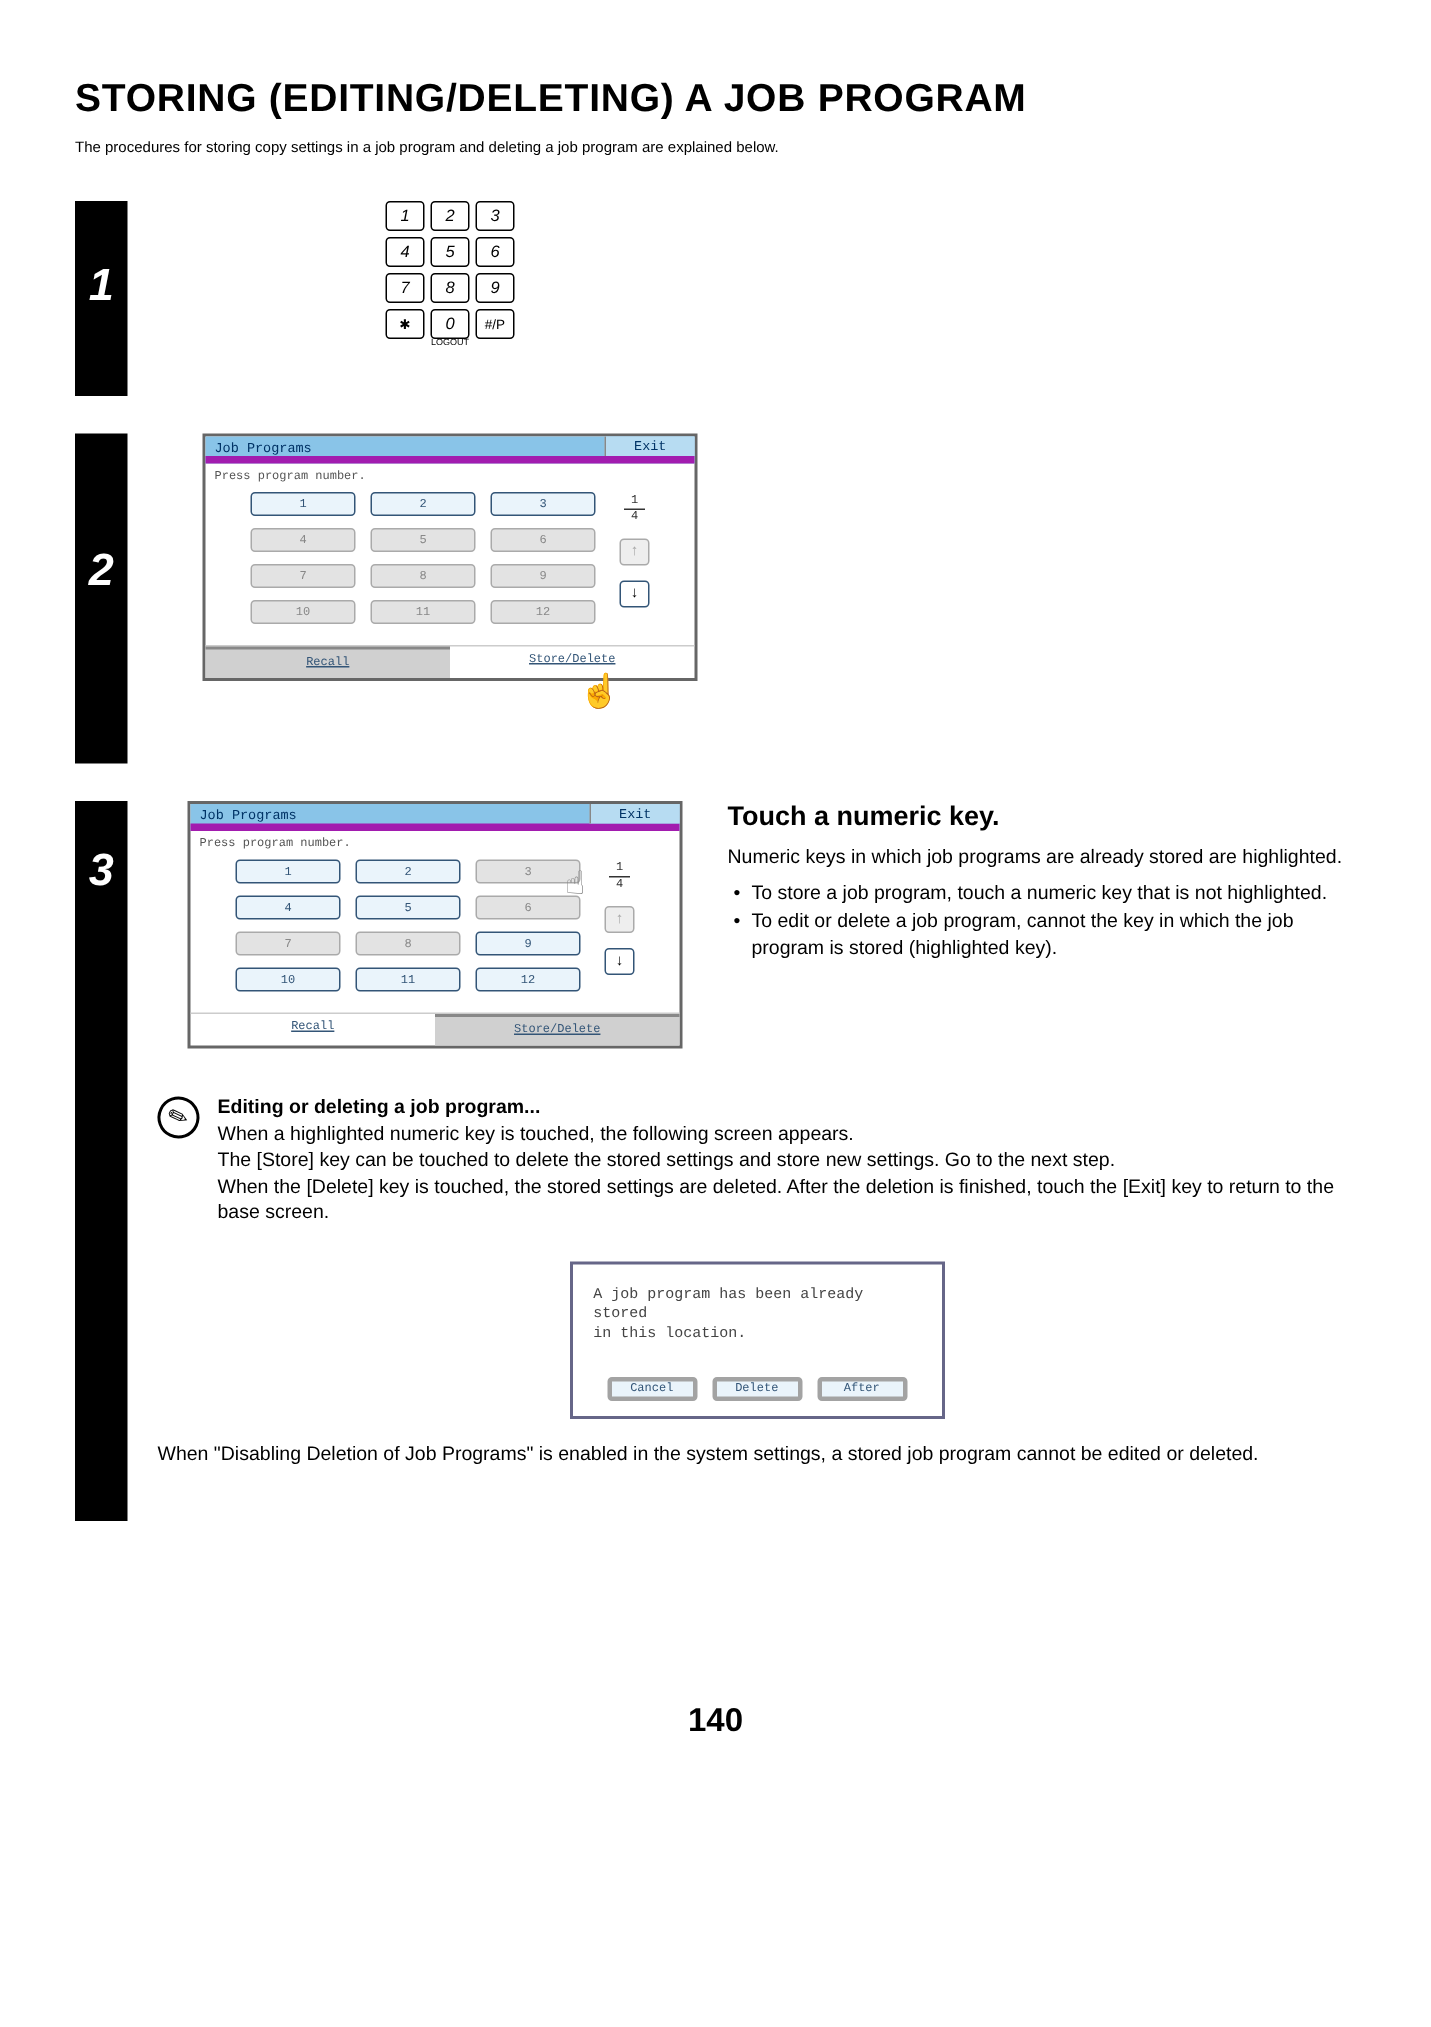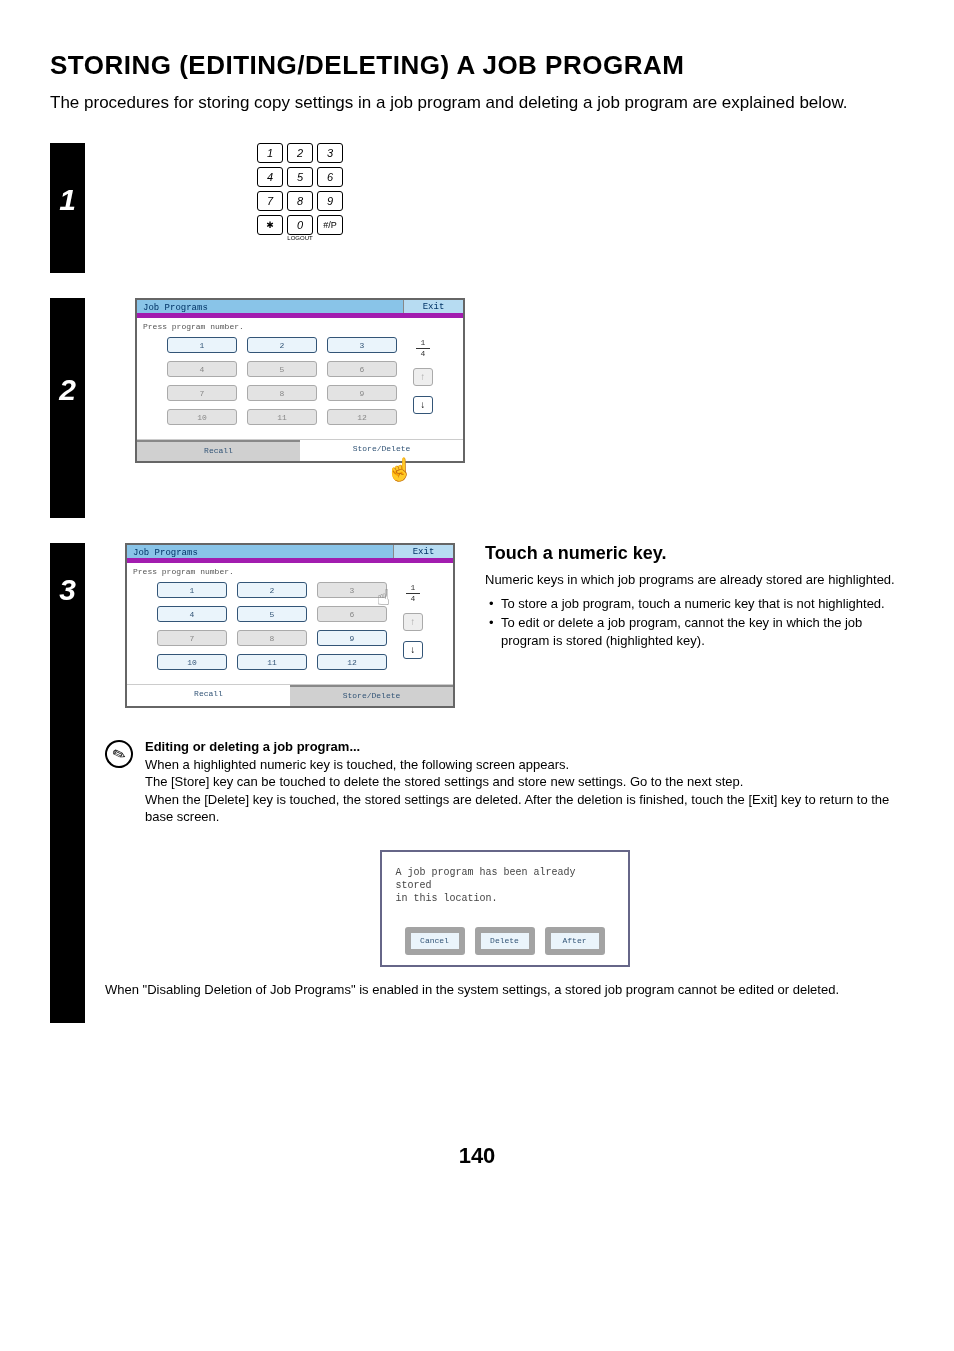--- a/index.html
+++ b/index.html
@@ -1,18 +1,18 @@
 <!DOCTYPE html>
 <html><head>
 <meta charset="utf-8">
 <style>
   * { box-sizing: border-box; margin: 0; padding: 0; }
   body { font-family: Arial, Helvetica, sans-serif; width: 954px; margin: 0 auto; padding: 50px 50px 30px 50px; color: #000; }
   h1 { font-size: 26px; font-weight: bold; letter-spacing: 0.5px; margin-bottom: 12px; }
-  .intro { font-size: 17px; margin-bottom: 30px; }
+  .intro { font-size: 10px; margin-bottom: 30px; }
   .step-block { display: flex; margin-bottom: 25px; }
   .stepnum-col { width: 35px; background: #000; color: #fff; display: flex; align-items: flex-start; justify-content: center; padding-top: 40px; }
   .stepnum-col.tall1 { min-height: 130px; padding-top: 40px;}
   .stepnum-col.tall2 { min-height: 220px; padding-top: 75px;}
   .stepnum-col.tall3 { min-height: 480px; padding-top: 30px;}
   .stepnum { font-size: 30px; font-weight: bold; font-style: italic; }
   .stepbody { flex: 1; display: flex; align-items: flex-start; padding-left: 30px; }
   .step-graphic { width: 370px; flex-shrink: 0; display:flex; justify-content:center; }
   .step-text { flex: 1; padding-left: 10px; }
   .step-title { font-size: 18px; font-weight: bold; margin-bottom: 8px; }
@@ -35,35 +35,35 @@
   .panel-grid { display: flex; padding: 0 10px 0 30px; gap: 10px; }
   .panel-nums { display: grid; grid-template-columns: repeat(3, 70px); gap: 8px 10px; }
   .pkey { height: 16px; border: 1px solid #357; border-radius: 3px; display: flex; align-items: center; justify-content: center; color: #357; font-size: 8px; background: #eaf4fb; }
   .pkey.dim { background: #e3e3e3; color: #888; border-color: #aaa; }
   .panel-side { width: 32px; display: flex; flex-direction: column; align-items: center; justify-content: flex-start; gap: 10px; padding-top: 2px;}
   .pagecount { font-size: 8px; color: #333; text-align: center; line-height: 1; }
   .pagecount .divider { border-top: 1px solid #333; width: 14px; margin: 1px auto; }
   .arrowbtn { width: 20px; height: 18px; border: 1px solid #357; border-radius: 3px; display: flex; align-items: center; justify-content: center; font-size: 10px; background: #fff; }
   .arrowbtn.dim { color: #aaa; border-color: #aaa; background:#eee;}
   .panel-tabs { display: flex; margin-top: 14px; border-top: 1px solid #ccc; }
-  .ptab { flex: 1; text-align: center; padding: 4px 0 6px 0; font-size: 8px; color: #357; }
+  .ptab { flex: 1; text-align: center; padding: 4px 0 6px 0; font-size: 8px; color: #357; text-decoration: underline; }
   .ptab.active { background: #d0d0d0; border-top: 2px solid #888; }
   .hand-cursor { font-size: 22px; line-height: 1; }
   .hand-wrap {text-align:center; margin-top:-4px; margin-left:200px;}
   
   .dashed-sep { border-top: 2px dashed #7aa; margin: 18px 0 10px 0; }
   .note-row { display: flex; align-items: flex-start; gap: 12px; padding-left: 0px; margin-bottom: 14px;}
   .note-icon { width: 28px; height: 28px; border: 2px solid #000; border-radius: 50%; display: flex; align-items: center; justify-content: center; font-size: 16px; transform: rotate(-20deg); flex-shrink:0; margin-top:2px;}
   .note-body { font-size: 13px; line-height: 1.35; }
   .note-body b { font-weight: bold; }
   
   .dialog { width: 250px; border: 2px solid #668; margin: 10px auto 14px auto; padding: 14px 14px 10px 14px; font-family: "Courier New", monospace; }
   .dialog-msg { font-size: 10px; color: #444; line-height: 1.3; margin-bottom: 22px;}
   .dialog-btns { display: flex; gap: 10px; justify-content: center; }
-  .dbtn { width: 60px; height: 28px; border: 6px solid #a3a3a3; border-radius: 3px; display: flex; align-items: center; justify-content: center; font-size: 8px; color: #357; background: #eaf4fb; }
+  .dbtn { width: 60px; height: 16px; border: 3px solid #a3a3a3; border-radius: 3px; display: flex; align-items: center; justify-content: center; font-size: 8px; color: #357; background: #eaf4fb; }
   .pagefoot { text-align: center; font-size: 22px; font-weight: bold; margin-top: 120px; }
   .step3-body { flex-direction: column; padding-left: 20px;}
   .step3-top { display:flex; }
 </style>
 </head>
 <body>
 
 <h1>STORING (EDITING/DELETING) A JOB PROGRAM</h1>
 <p class="intro">The procedures for storing copy settings in a job program and deleting a job program are explained below.</p>
 

